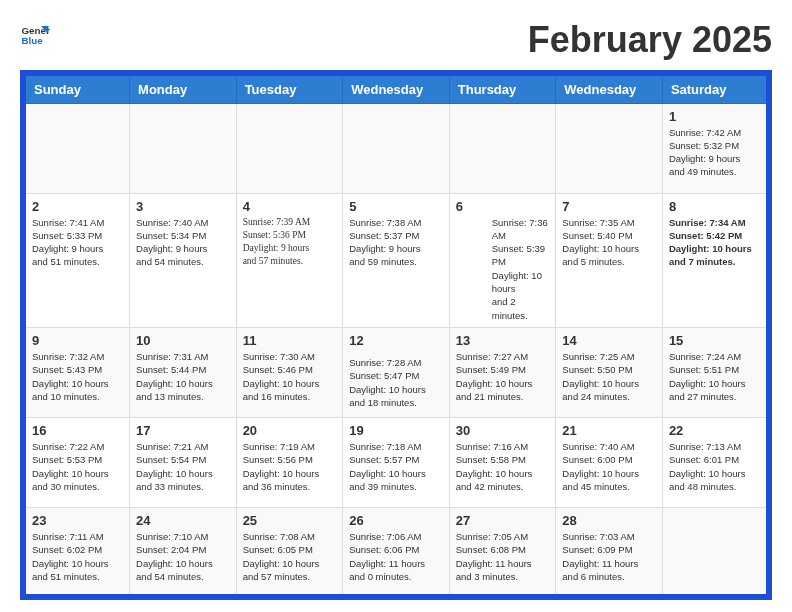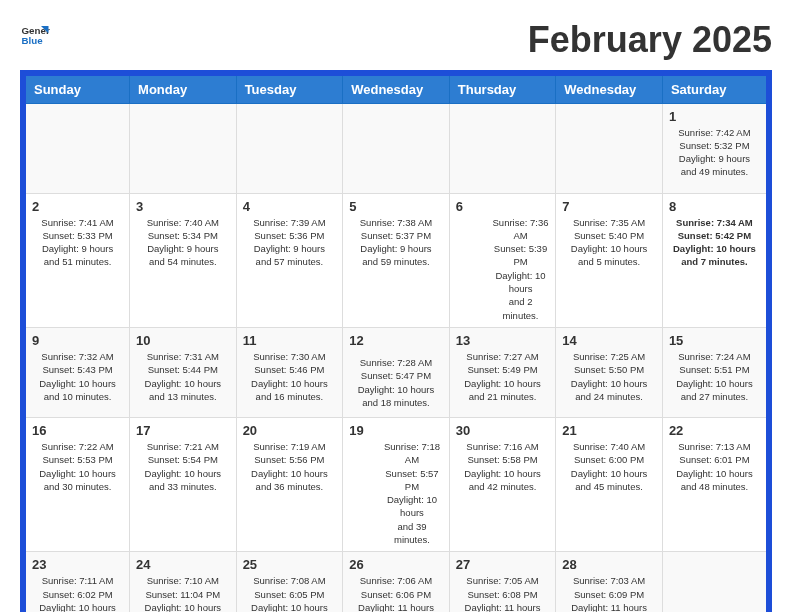--- a/index.html
+++ b/index.html
@@ -71,21 +71,20 @@
       font-size: 13px;
       font-weight: bold;
       color: #333;
       display: block;
       margin-bottom: 2px;
     }
     .day-detail {
       font-size: 9.5px;
       color: #333;
       line-height: 1.4;
-      text-align: center;
     }
     .empty-cell {
       background: #f9f9f9 !important;
     }
   </style>
 </head>
 <body>
 
 <div class="header-section">
   <div class="logo">
@@ -138,21 +137,21 @@
         </td>
         <td>
           <span class="day-number">3</span>
           <div class="day-detail" style="white-space: pre-line;">Sunrise: 7:40 AM
 Sunset: 5:34 PM
 Daylight: 9 hours
 and 54 minutes.</div>
         </td>
         <td>
           <span class="day-number">4</span>
-          <div class="day-detail" style="white-space: pre-line;">Sunrise: 7:39 AM
+          <div class="day-detail" style="white-space: pre-line; font-family: Liberation Serif, serif;">Sunrise: 7:39 AM
 Sunset: 5:36 PM
 Daylight: 9 hours
 and 57 minutes.</div>
         </td>
         <td>
           <span class="day-number">5</span>
           <div class="day-detail" style="white-space: pre-line;">Sunrise: 7:38 AM
 Sunset: 5:37 PM
 Daylight: 9 hours
 and 59 minutes.</div>
@@ -247,21 +246,21 @@
         </td>
         <td>
           <span class="day-number">20</span>
           <div class="day-detail" style="white-space: pre-line;">Sunrise: 7:19 AM
 Sunset: 5:56 PM
 Daylight: 10 hours
 and 36 minutes.</div>
         </td>
         <td>
           <span class="day-number">19</span>
-          <div class="day-detail" style="white-space: pre-line; margin-left: 32px;">Sunrise: 7:18 AM
+          <div class="day-detail" style="white-space: pre-line;">Sunrise: 7:18 AM
 Sunset: 5:57 PM
 Daylight: 10 hours
 and 39 minutes.</div>
         </td>
         <td>
           <span class="day-number">30</span>
           <div class="day-detail" style="white-space: pre-line;">Sunrise: 7:16 AM
 Sunset: 5:58 PM
 Daylight: 10 hours
 and 42 minutes.</div>
@@ -285,21 +284,21 @@
         <td>
           <span class="day-number">23</span>
           <div class="day-detail" style="white-space: pre-line;">Sunrise: 7:11 AM
 Sunset: 6:02 PM
 Daylight: 10 hours
 and 51 minutes.</div>
         </td>
         <td>
           <span class="day-number">24</span>
           <div class="day-detail" style="white-space: pre-line;">Sunrise: 7:10 AM
-Sunset: 11:04 PM
+Sunset: 2:04 PM
 Daylight: 10 hours
 and 54 minutes.</div>
         </td>
         <td>
           <span class="day-number">25</span>
           <div class="day-detail" style="white-space: pre-line;">Sunrise: 7:08 AM
 Sunset: 6:05 PM
 Daylight: 10 hours
 and 57 minutes.</div>
         </td>

